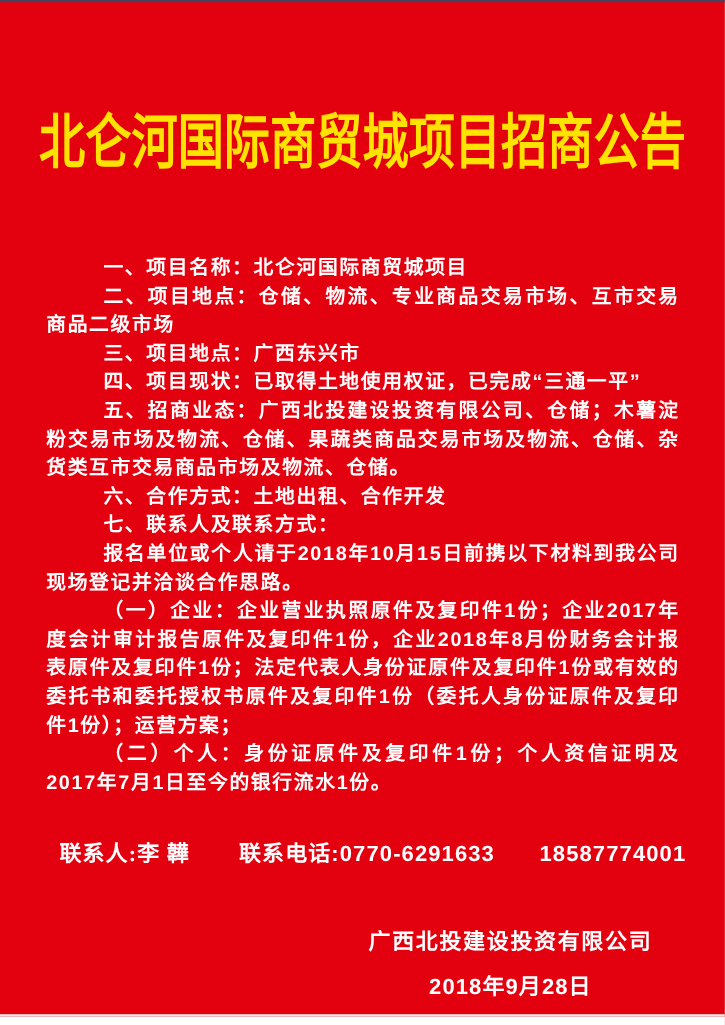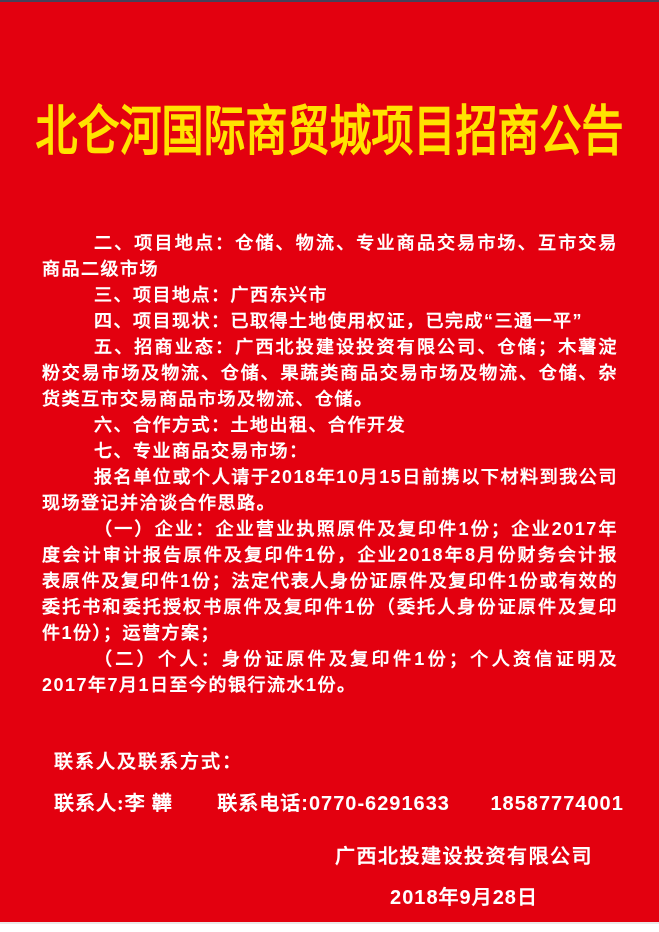--- a/index.html
+++ b/index.html
@@ -85,33 +85,33 @@
   }
 </style>
 </head>
 <body>
 
 <div class="poster">
 
   <h1 class="title">北仑河国际商贸城项目招商公告</h1>
 
   <div class="body-text">
+      <p>一、项目名称：北仑河国际商贸城项目</p>
       <p>二、项目地点：仓储、物流、专业商品交易市场、互市交易商品二级市场</p>
       <p>三、项目地点：广西东兴市</p>
       <p>四、项目现状：已取得土地使用权证，已完成“三通一平”</p>
       <p>五、招商业态：广西北投建设投资有限公司、仓储；木薯淀粉交易市场及物流、仓储、果蔬类商品交易市场及物流、仓储、杂货类互市交易商品市场及物流、仓储。</p>
       <p>六、合作方式：土地出租、合作开发</p>
-      <p>七、专业商品交易市场：</p>
+      <p>七、联系人及联系方式：</p>
       <p>报名单位或个人请于2018年10月15日前携以下材料到我公司现场登记并洽谈合作思路。</p>
       <p>（一）企业：企业营业执照原件及复印件1份；企业2017年度会计审计报告原件及复印件1份，企业2018年8月份财务会计报表原件及复印件1份；法定代表人身份证原件及复印件1份或有效的委托书和委托授权书原件及复印件1份（委托人身份证原件及复印件1份）；运营方案；</p>
       <p>（二）个人：身份证原件及复印件1份；个人资信证明及2017年7月1日至今的银行流水1份。</p>
     </div>
 
   <div class="contact">
-    <p class="contact-heading">联系人及联系方式：</p>
     <p class="contact-line">
       <span class="person">联系人:李 韡</span>
       <span class="phone">联系电话:0770-6291633</span>
       <span class="phone-alt">18587774001</span>
     </p>
   </div>
 
   <div class="footer">
     <p class="company">广西北投建设投资有限公司</p>
     <p class="date">2018年9月28日</p>

